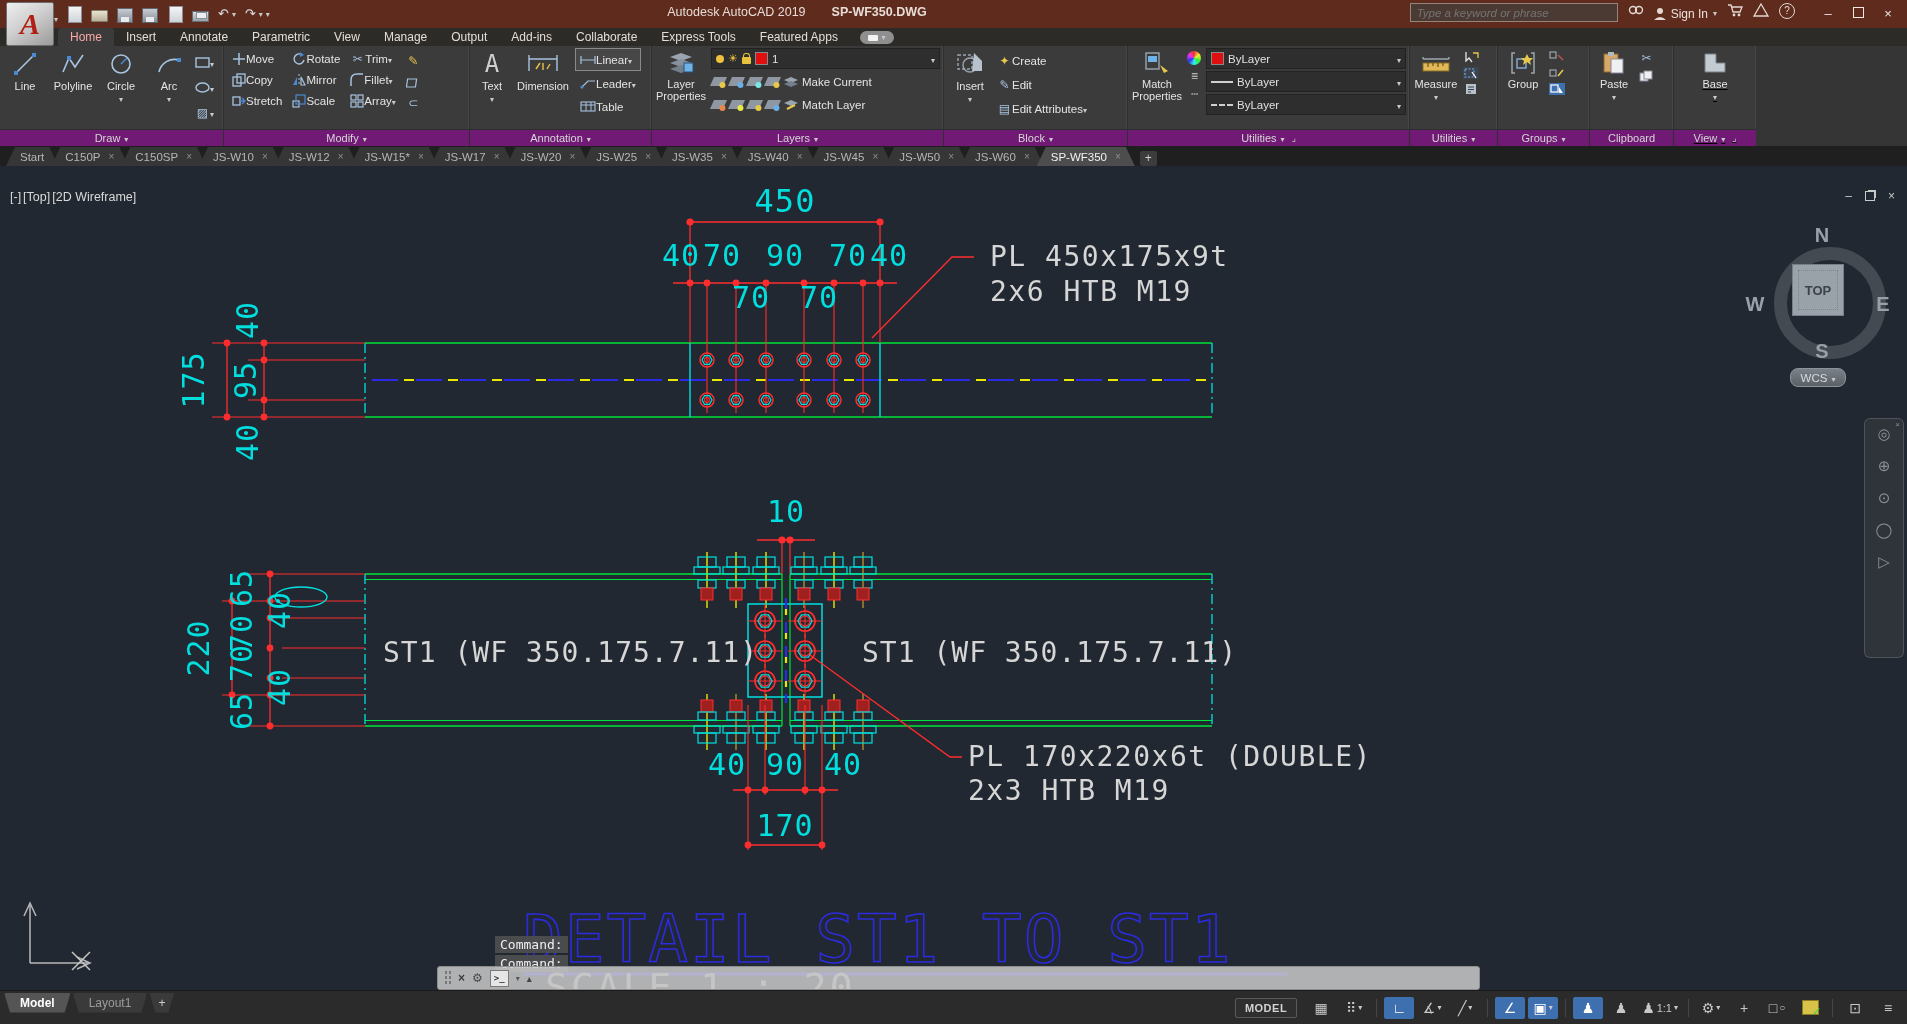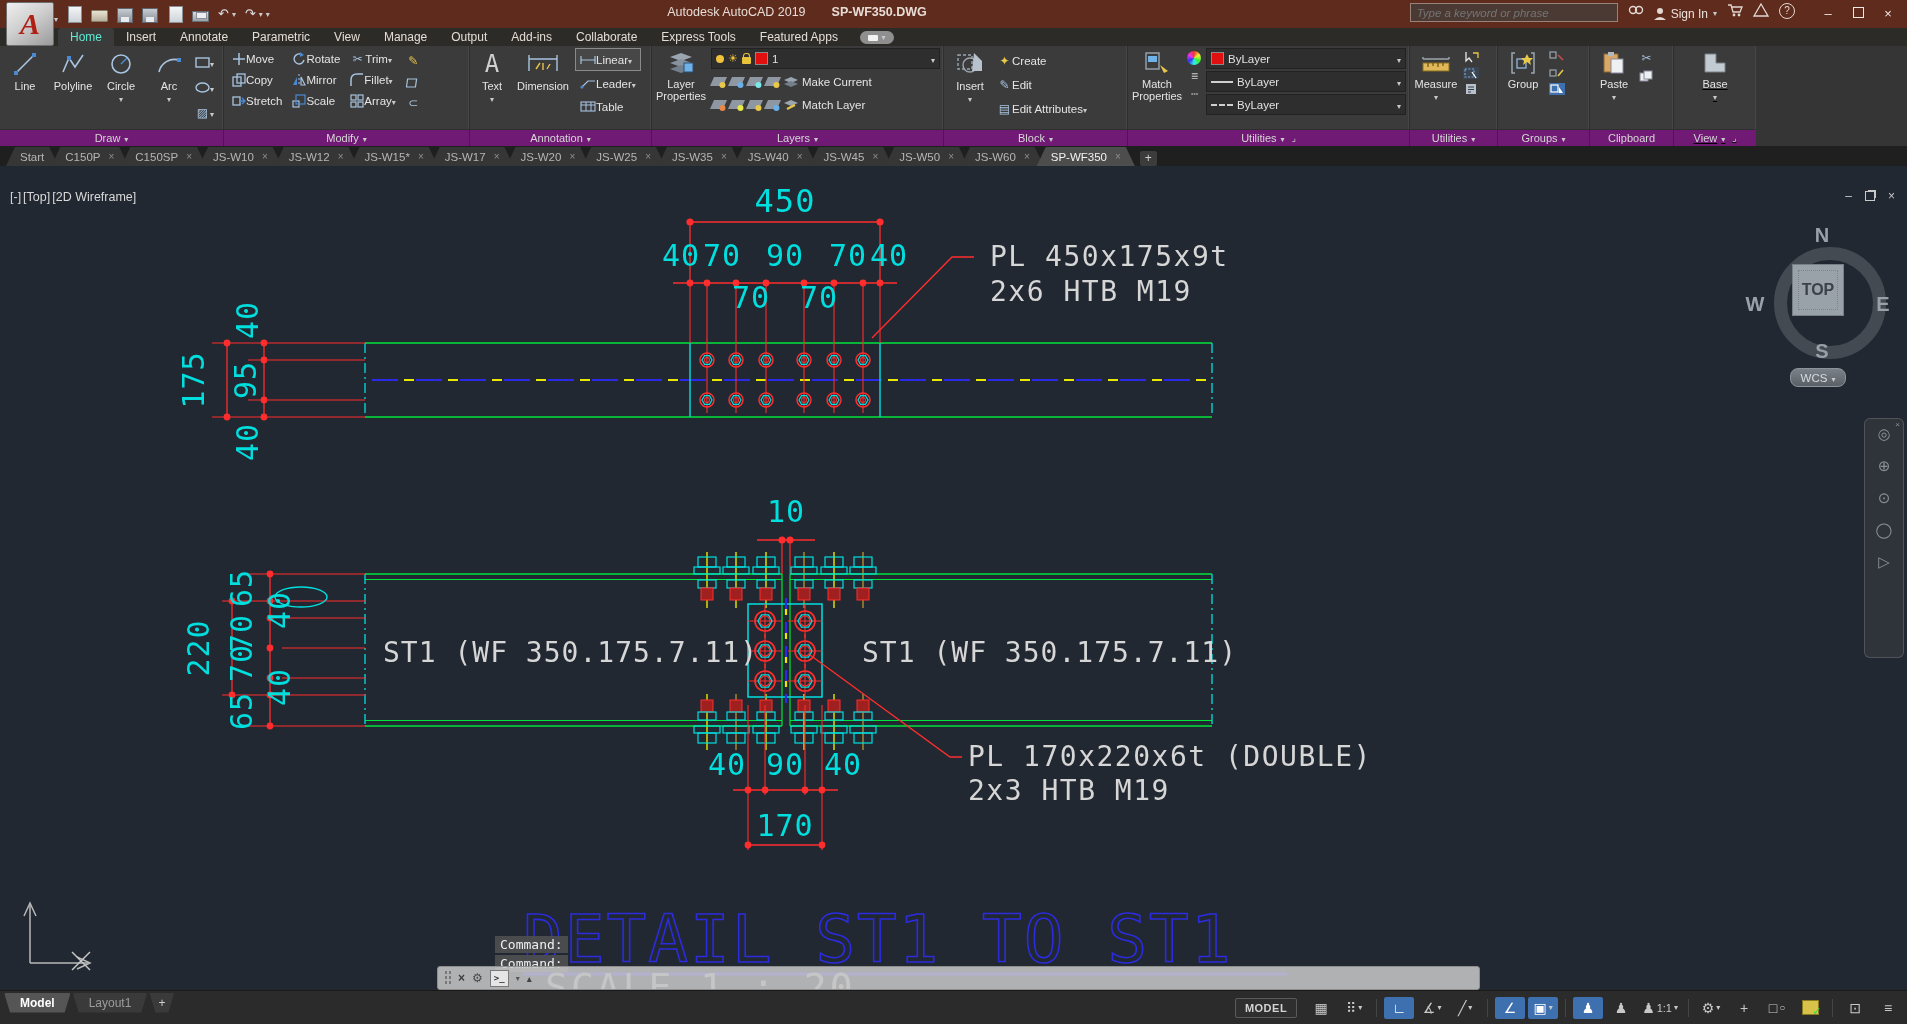--- a/index.html
+++ b/index.html
@@ -30,21 +30,21 @@
     font-family:"Liberation Sans",sans-serif;font-style:italic;font-size:11.5px;color:#cbbdb4;}
   .tbicon{color:#e3d8d2;font-size:13px;line-height:20px;}
   .signin{color:#ece2dc;font-size:12px;display:flex;align-items:center;gap:5px;}
   .tb-caret{color:#cbbbb2;font-size:8px;}
   .winbtns{display:flex;align-items:center;gap:0;margin-left:8px;}
   .winbtn{width:30px;height:21px;color:#f0e8e4;font-size:13px;text-align:center;line-height:21px;}
   .winbtn .maxbox{display:inline-block;width:9px;height:9px;border:1px solid #f0e8e4;}
   
   .rtabs{position:absolute;left:0;top:28px;width:100%;height:18px;background:#2d2b28;z-index:9;display:flex;align-items:flex-end;padding-left:58px;box-sizing:border-box;}
   .rtab{padding:2px 12px 2px;font-size:12px;color:#e4ddd4;white-space:nowrap;}
-  .rtab.active{background:#3b3b3b;color:#5eead4;border-radius:3px 3px 0 0;}
+  .rtab.active{background:#3b3b3b;color:#fca5a5;border-radius:3px 3px 0 0;}
   .ribbon-pill{margin:0 0 2px 10px;width:34px;height:13px;background:#8f8f8f;border-radius:7px;color:#fff;font-size:8px;
     display:flex;align-items:center;justify-content:center;gap:3px;}
   .ribbon-pill i{display:inline-block;width:10px;height:6px;background:#f2f2f2;border-radius:1px;}
   
   .ribbon{position:absolute;left:0;top:46px;width:100%;height:100px;background:#3b3b3b;z-index:9;display:flex;}
   .panel{height:100px;border-right:1px solid #2e2e2e;box-shadow:inset -1px 0 0 #474747;display:flex;flex-direction:column;box-sizing:border-box;}
   .pbody{flex:1;display:flex;padding:2px 3px 0;gap:4px;}
   .plabel{height:16px;background:#701a75;border-top:1px solid #2e2e2e;color:#d6d6d6;font-size:11px;
     display:flex;align-items:center;justify-content:center;gap:4px;}
   .caret::after{content:"▾";font-size:8px;color:#c9c9c9;}
@@ -83,21 +83,21 @@
   .vplabel{position:absolute;left:10px;top:190px;color:#d9d9d9;font-size:12.5px;z-index:4;display:flex;gap:2px;}
   .vpctrl{position:absolute;right:12px;top:189px;z-index:4;color:#c9c9c9;font-size:12px;display:flex;gap:13px;align-items:center;}
   .vpctrl .maxbox{display:inline-block;width:8px;height:8px;border:1px solid #c9c9c9;box-shadow:2px -2px 0 -1px #c9c9c9;}
   
   .vcube{position:absolute;left:1752px;top:212px;width:140px;height:180px;z-index:4;color:#9aa0a8;}
   .vring{position:absolute;left:22px;top:35px;width:86px;height:86px;border-radius:50%;border:13px solid rgba(110,116,124,0.45);box-sizing:content-box;}
   .vn{position:absolute;left:0;width:140px;text-align:center;font-weight:bold;font-size:20px;}
   .vw{position:absolute;top:81px;left:-12px;font-weight:bold;font-size:20px;width:30px;text-align:center;}
   .ve{position:absolute;top:81px;right:-6px;font-weight:bold;font-size:20px;width:30px;text-align:center;}
   .vface{position:absolute;left:40px;top:52px;width:50px;height:50px;background:#99a1a9;border:1px solid #777e86;
-    display:flex;align-items:center;justify-content:center;font-size:16px;font-weight:bold;color:#3c4248;}
+    display:flex;align-items:center;justify-content:center;font-size:13px;font-weight:bold;color:#3c4248;}
   .vface i{position:absolute;inset:5px;border:1px dotted #7d848c;}
   .wcs{position:absolute;left:38px;top:156px;width:54px;height:17px;background:linear-gradient(180deg,#7a8188,#5a6066);
     border:1px solid #8d939a;border-radius:8px;color:#d8dce0;font-size:11.5px;display:flex;align-items:center;justify-content:center;gap:4px;}
   
   .navbar{position:absolute;left:1864px;top:418px;width:38px;height:232px;z-index:4;background:rgba(60,64,70,0.5);
     border:1px solid rgba(130,130,130,0.4);border-radius:6px;display:flex;flex-direction:column;align-items:center;
     padding-top:6px;gap:14px;color:rgba(200,205,210,0.6);font-size:15px;}
   .navbar .nx{position:absolute;right:3px;top:1px;font-size:8px;}
   
   .cline{position:absolute;z-index:5;font-family:"DejaVu Sans Mono","Liberation Mono",monospace;font-size:13px;color:#efefef;

